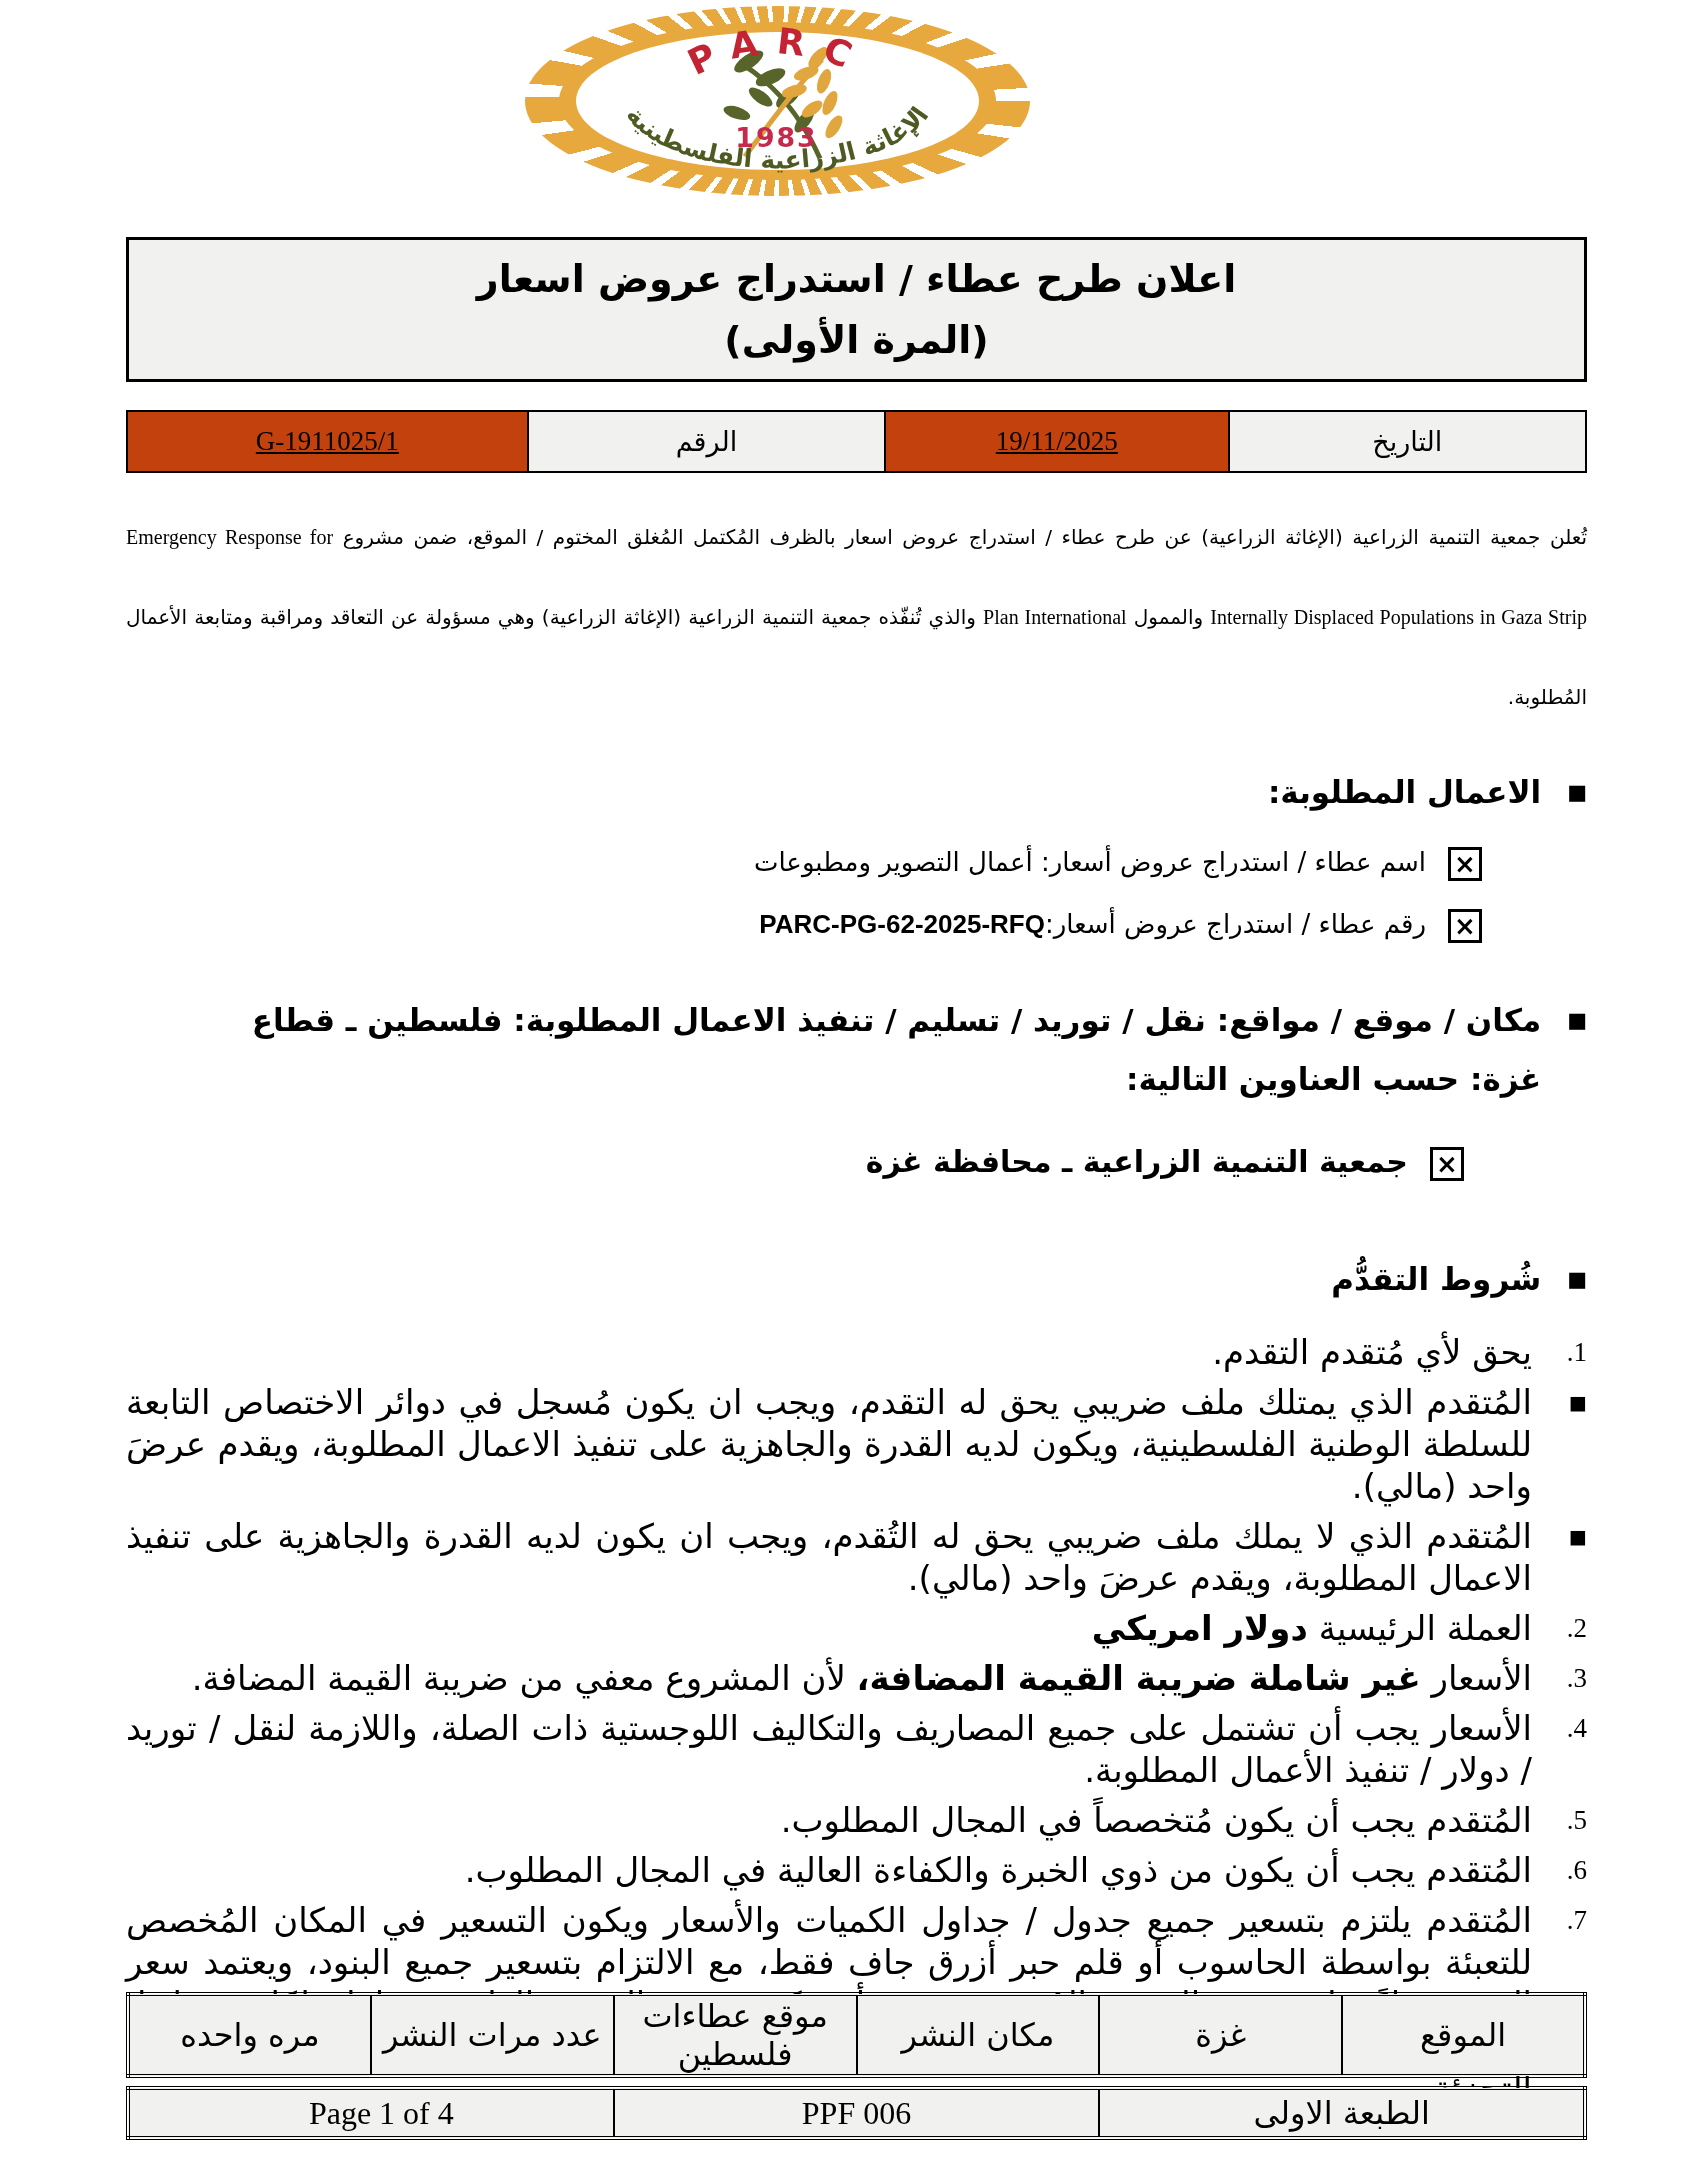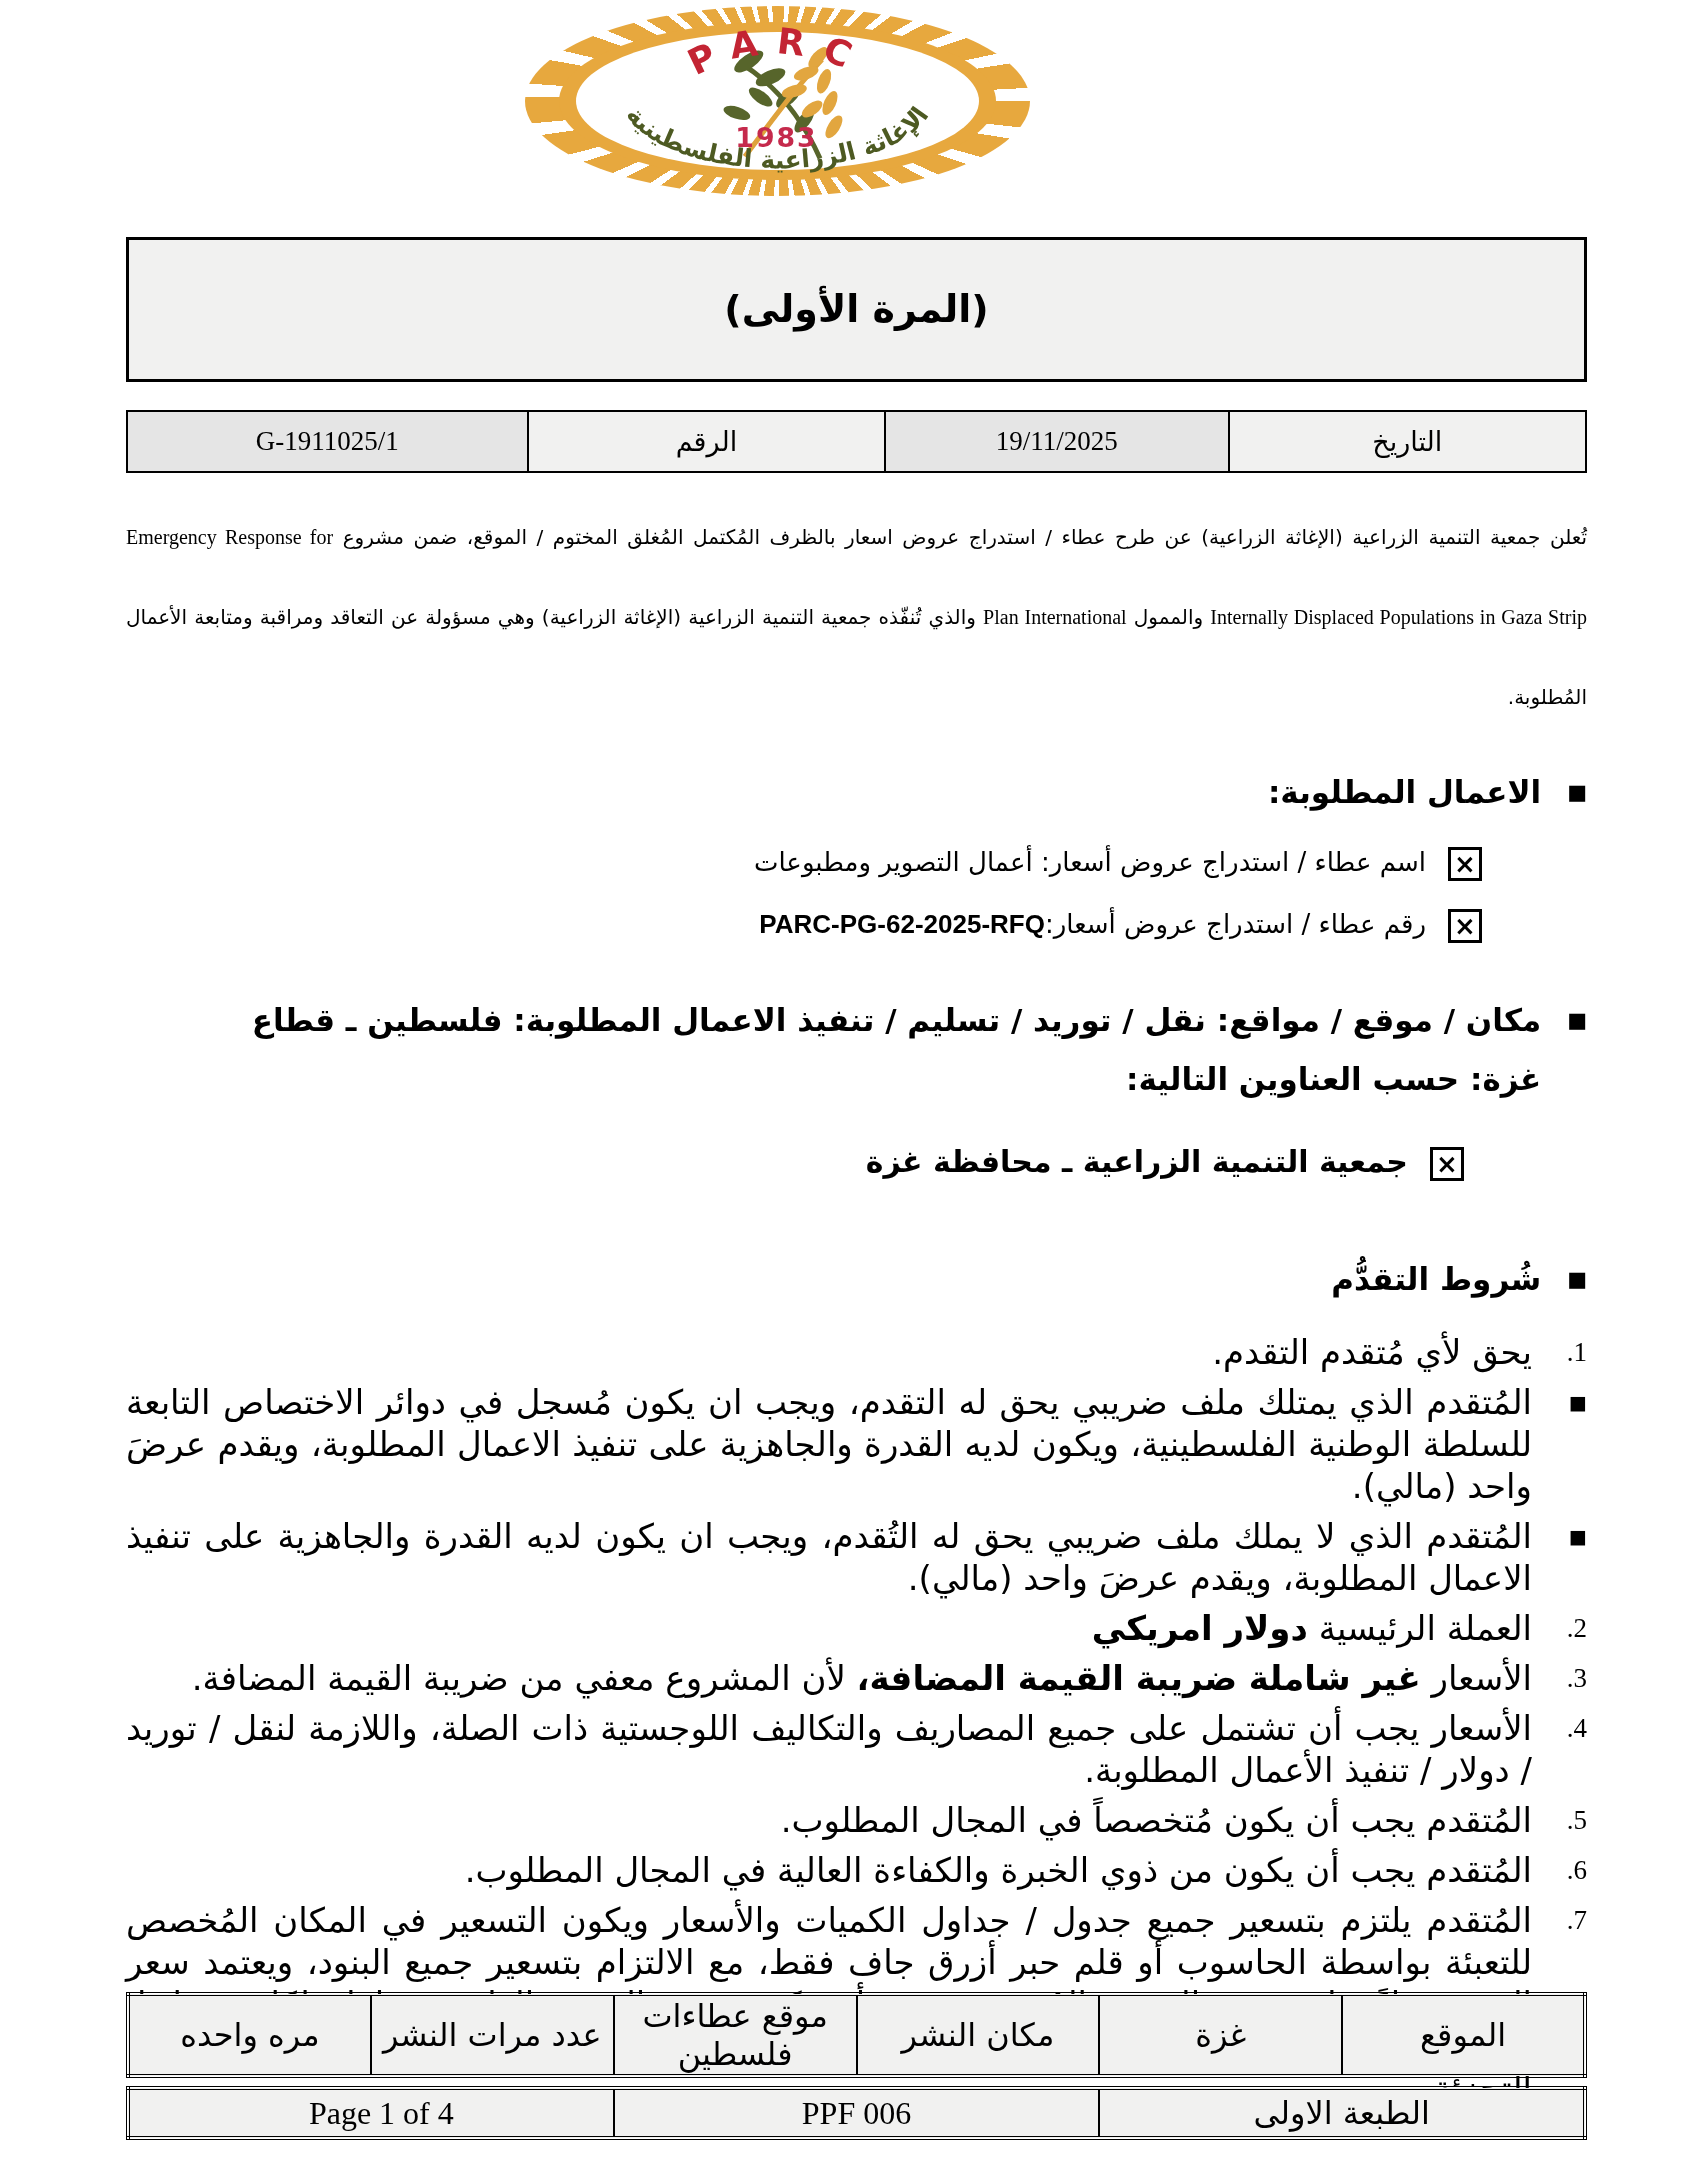--- a/index.html
+++ b/index.html
@@ -25,21 +25,21 @@
   .content{position:absolute;left:126px;right:96px;top:0;direction:rtl;}
 
   .title-box{margin-top:237px;border:3px solid #000;background:#f1f1f0;height:139px;
     display:flex;flex-direction:column;justify-content:center;text-align:center;}
   .title-box .t1,.title-box .t2{font-size:38px;font-weight:bold;line-height:61px;}
 
   table{border-collapse:collapse;}
   .meta{width:100%;margin-top:28px;}
   .meta td{border:2px solid #000;height:57px;text-align:center;font-size:27px;vertical-align:middle;}
   .meta .lbl{background:#f1f1f0;width:24.5%;}
-  .meta .val{background:#e5e5e5;font-family:"Liberation Serif",serif;}
+  .meta .val{background:#c2410c;font-family:"Liberation Serif",serif;text-decoration:underline;}
   .ltr{direction:ltr;unicode-bidi:embed;}
 
   .intro{margin-top:24px;min-height:246px;font-size:20px;line-height:80px;text-align:justify;}
   .en{font-family:"Liberation Serif",serif;}
 
   .sec-heading{display:flex;gap:26px;align-items:flex-start;}
   .sq{font-size:21px;line-height:59px;flex:none;}
   .sec-title{margin:0;font-size:31px;font-weight:bold;line-height:59px;}
 
   .works{min-height:228px;margin-top:14px;}
@@ -108,20 +108,21 @@
       </g>
       <text class="logo-year" x="254" y="142" text-anchor="middle">1983</text>
       <text class="logo-parc" text-anchor="middle"><textPath href="#arc-top" startOffset="50%">PARC</textPath></text>
       <text class="logo-ar" text-anchor="middle"><textPath href="#arc-bottom" startOffset="50%">الإغاثة الزراعية الفلسطينية</textPath></text>
     </svg>
   </div>
 
   <div class="content">
 
     <div class="title-box">
+      <div class="t1">اعلان طرح عطاء / استدراج عروض اسعار</div>
       <div class="t2">(المرة الأولى)</div>
     </div>
 
     <table class="meta" dir="rtl">
       <tbody>
           <tr>
         <td class="lbl">التاريخ</td>
         <td class="val"><span class="ltr">19/11/2025</span></td>
         <td class="lbl">الرقم</td>
         <td class="val"><span class="ltr">G-1911025/1</span></td>

